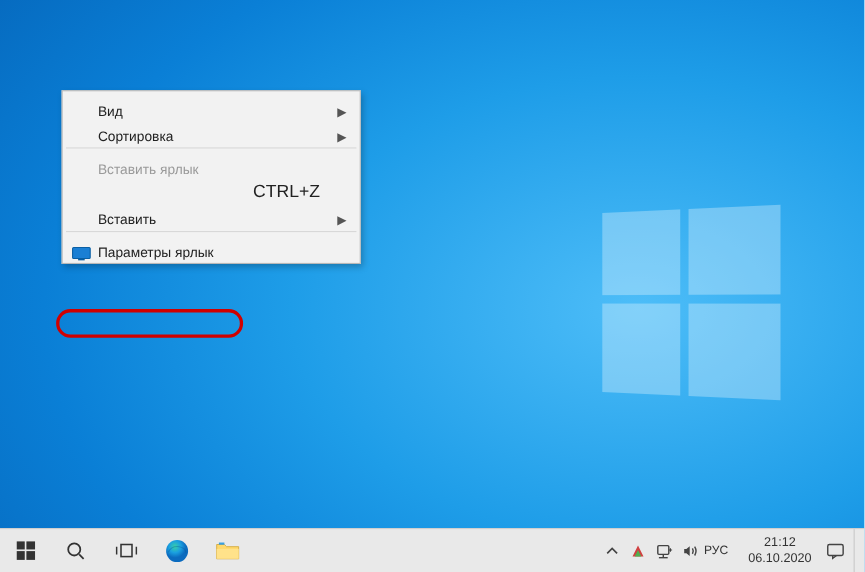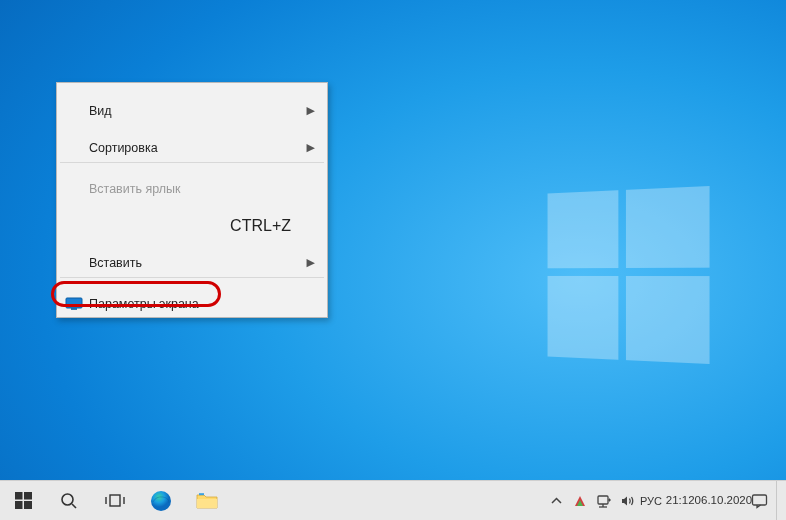--- a/index.html
+++ b/index.html
@@ -35,24 +35,23 @@
     background: #f2f2f2;
     border: 1px solid #b8b8b8;
     box-shadow: 2px 3px 6px rgba(0,0,0,0.25);
     font-size: 12.5px;
     color: #222;
     padding: 2px;
   }
   .menu-item {
     position: relative;
     display: flex;
-    align-items: center;
+    align-items: flex-end;
     height: 23px;
     padding: 0 24px 0 30px;
-    margin-top: 14px;
   }
   .menu-item.disabled { color: #9a9a9a; }
   .menu-item .shortcut {
     position: absolute;
     right: 34px;
     font-size: 16px;
   }
   .menu-item .sub-arrow {
     position: absolute;
     right: 10px;
@@ -111,21 +110,21 @@
     display: flex; align-items: center; justify-content: center;
     color: #444;
     font-size: 13px;
   }
   .tray-lang {
     width: 36px; font-size: 11px; color: #333;
     display:flex;align-items:center;height:24px;
   }
   .tray-clock {
     width: 66px; height: 40px;
-    display: flex; flex-direction: row;
+    display: flex; flex-direction: column;
     align-items: center; justify-content: center;
     font-size: 11.5px; color: #333; line-height: 1.25;
   }
   .action-center {
     width: 34px; height:40px;
     display:flex;align-items:center;justify-content:center;
   }
   .show-desktop {
     width: 6px; height: 40px; border-left: 1px solid #c8c8c8;
   }
@@ -166,21 +165,21 @@
     </div>
     <div class="separator"></div>
 
     <div class="menu-item">
       <span class="item-icon">
         <svg width="18" height="13" viewBox="0 0 18 13">
             <rect x="1" y="1" width="16" height="10" rx="1" fill="#1a7fd4" stroke="#0a5fa4" stroke-width="1"></rect>
             <rect x="6" y="11.2" width="6" height="1.6" fill="#0a5fa4"></rect>
           </svg>
       </span>
-      <span>Параметры экрана</span>
+      <span>Параметры ярлык</span>
     </div>
   </div>
 
   <div class="highlight-oval"></div>
 
   <div class="taskbar">
     <div class="tb-left">
       <div class="tb-btn">
         <svg width="17" height="17" viewBox="0 0 17 17">
             <rect x="0" y="0" width="7.5" height="7.5" fill="#333"></rect>

